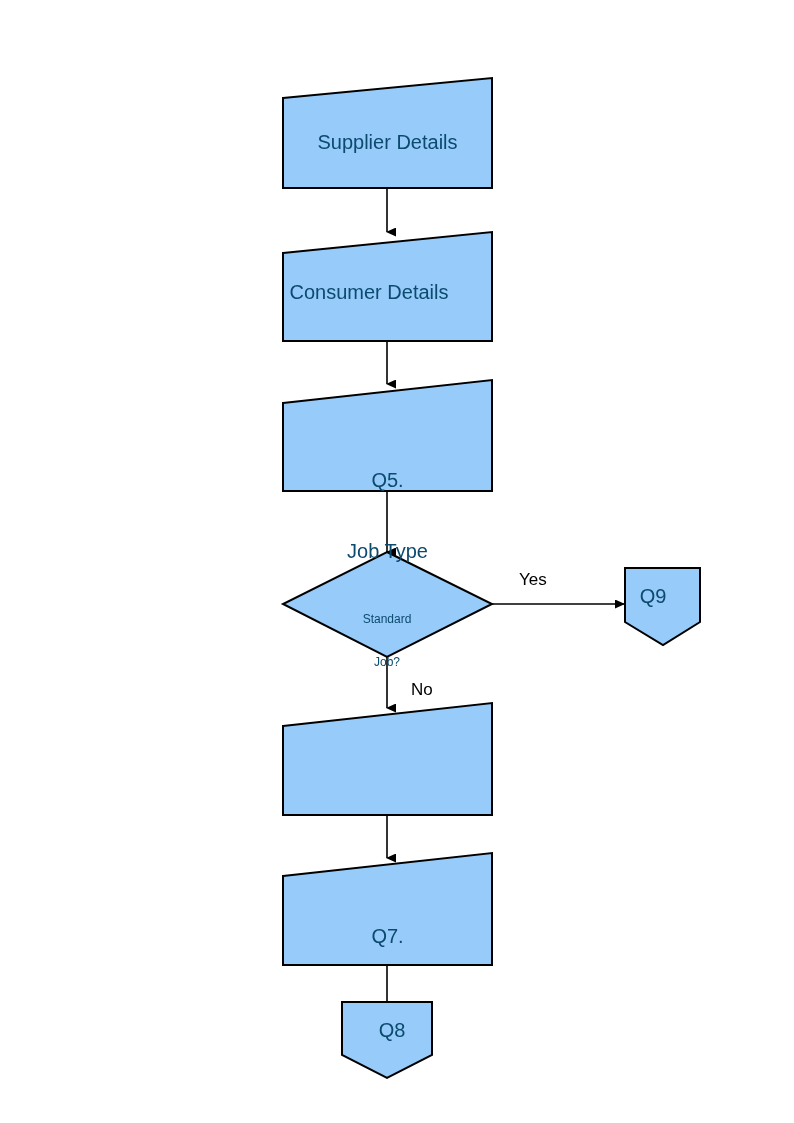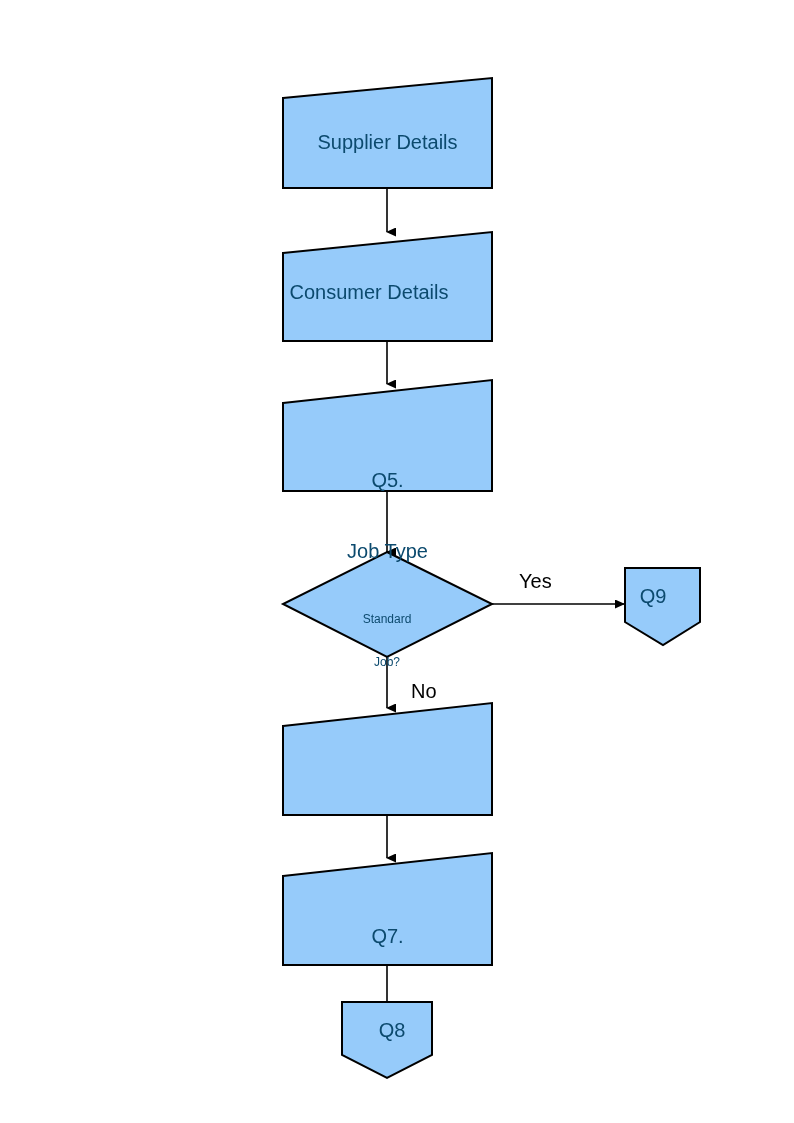--- a/index.html
+++ b/index.html
@@ -33,21 +33,21 @@
     pointer-events: none;
   }
   .node-text.main {
     font-size: 20px;
   }
   .node-text.small {
     font-size: 12px;
   }
   .edge-label {
     position: absolute;
-    font-size: 20px;
+    font-size: 17px;
     font-family: "Liberation Sans", sans-serif;
     color: #000000;
     white-space: pre;
   }
 </style>
 </head>
 <body>
 
 <svg id="flow-canvas" viewBox="0 0 794 1123" xmlns="http://www.w3.org/2000/svg">
 

